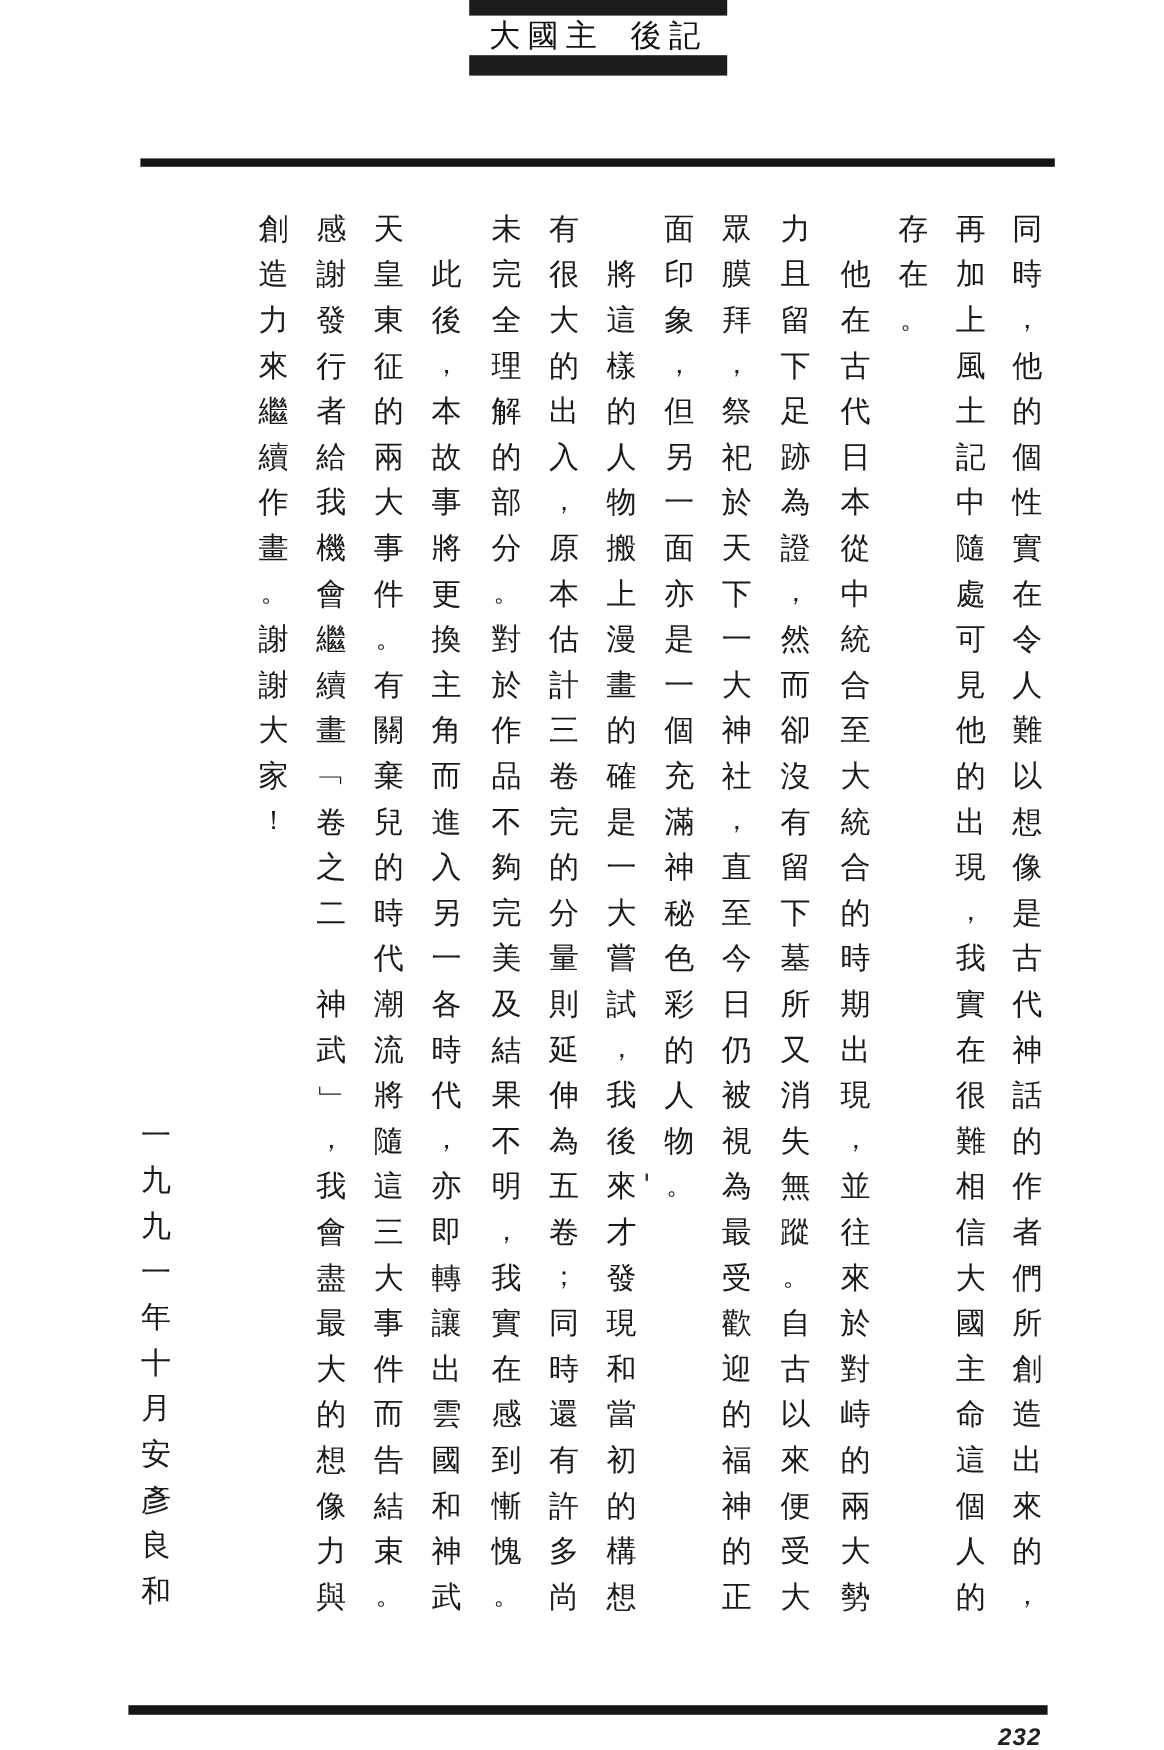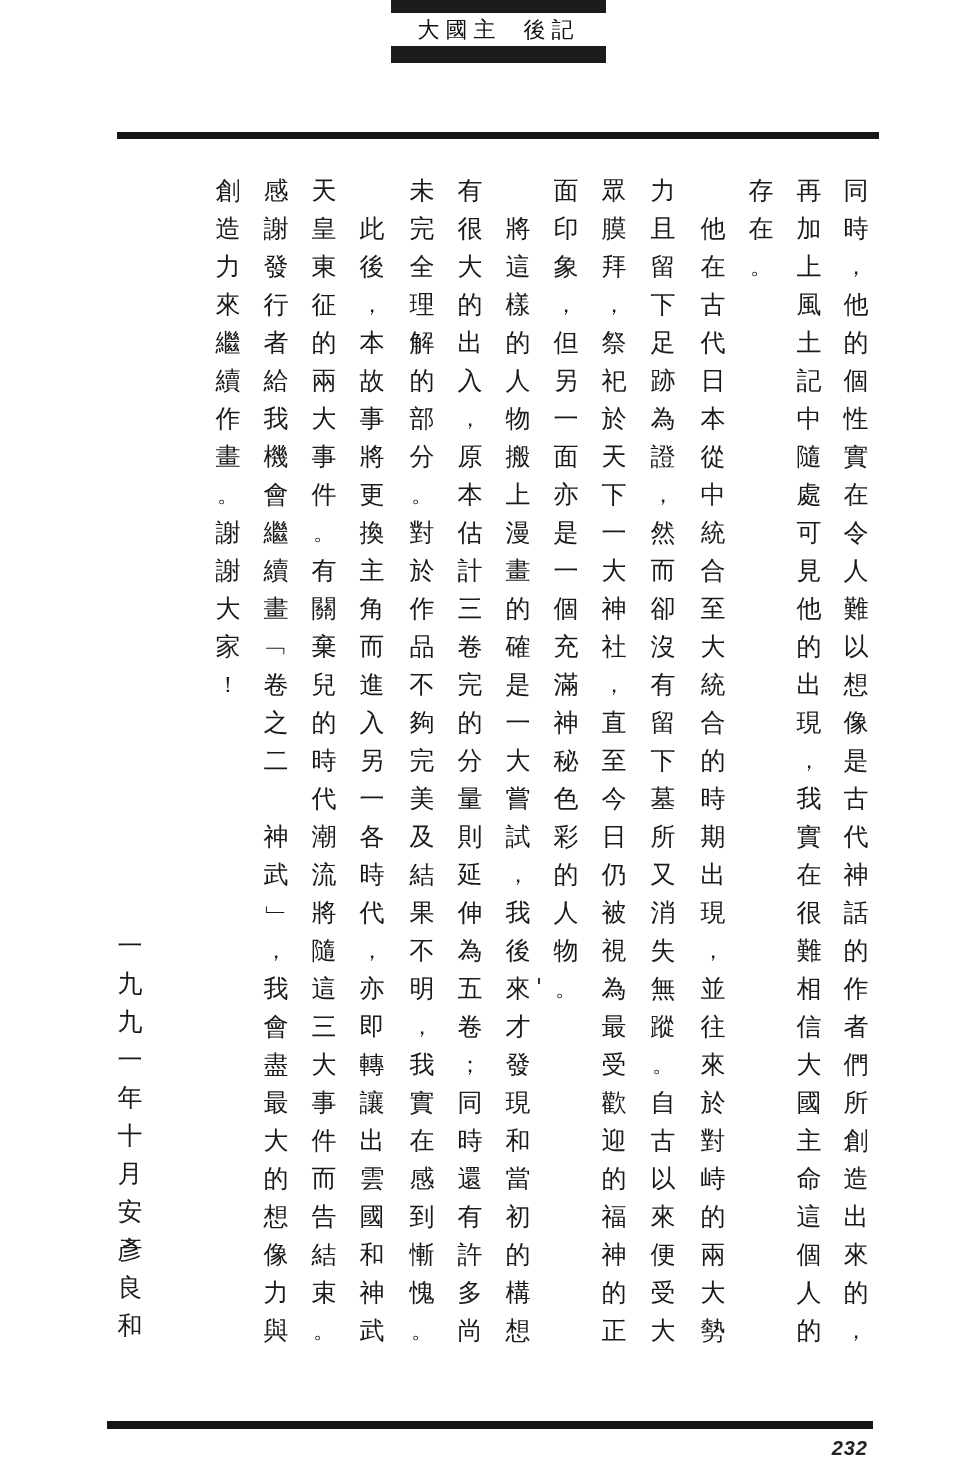--- a/index.html
+++ b/index.html
@@ -35,21 +35,21 @@
       background: #1c1c1c;
     }
     .header-title {
       position: absolute;
       left: 0; top: 13px;
       width: 215px; height: 33px;
       display: flex;
       align-items: center;
       justify-content: center;
       font-family: "DejaVu Sans", "Liberation Sans", sans-serif;
-      font-size: 22px;
+      font-size: 26px;
       letter-spacing: 6px;
       color: #111;
     }
     .header-title .gap { display: inline-block; width: 22px; }
     .rule {
       position: absolute;
       background: #161616;
     }
     .rule-top {
       left: 117px; top: 132px;

